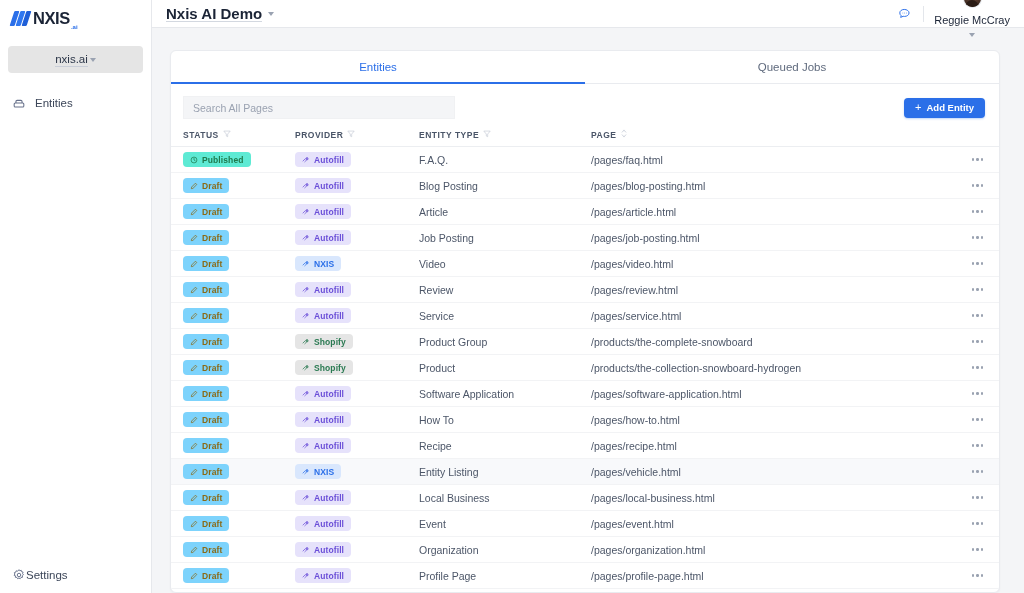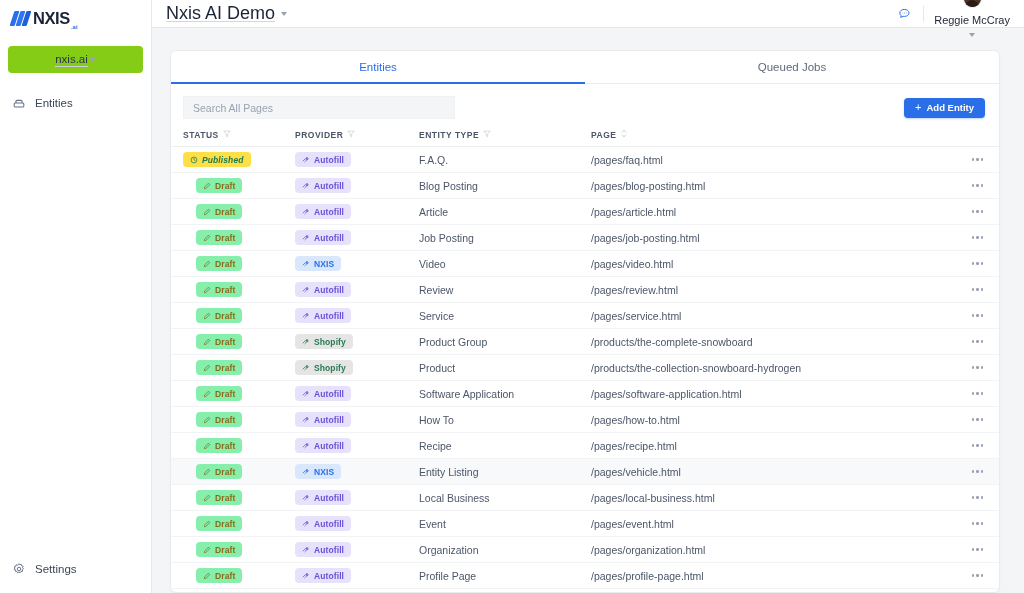--- a/index.html
+++ b/index.html
@@ -37,21 +37,21 @@
   .logo-slash.s3 { background: #1f5fd8; }
   .logo-text {
     font-size: 16.5px; font-weight: 700; letter-spacing: -0.4px;
     color: #1b2436;
   }
   .logo-sub { font-size: 6px; font-weight: 700; color: #2b6fe8; margin-left: 1px; align-self: flex-end; padding-bottom: 2px; }
 
   .workspace-pill {
     margin: 14px 8px 0 8px;
     height: 27px;
-    background: #84cc16;
+    background: #e5e5e5;
     border-radius: 4px;
     display: flex; align-items: center; justify-content: center;
     gap: 2px;
     cursor: pointer;
   }
   .workspace-name {
     font-size: 11.5px; color: #2c3648; font-weight: 400;
     border-bottom: 1px solid #c9ced8;
     line-height: 14px;
   }
@@ -64,39 +64,39 @@
     cursor: pointer;
     color: #3c4659;
     font-size: 11.5px;
     margin-bottom: 0;
   }
   .nav-item + .nav-item { margin-top: 1px; }
   .nav-icon { width: 14px; height: 14px; flex: 0 0 14px; display: flex; align-items: center; justify-content: center; color: #66708a; }
   .nav-icon svg { display: block; }
 
   .settings-item {
-    position: absolute; left: 0; bottom: 12px;
+    position: absolute; left: 0; bottom: 6px;
     width: 120px;
-    display: flex; align-items: center; gap: 9px;
+    display: flex; align-items: center; 
     height: 24px; padding-left: 12px;
     cursor: pointer; color: #3c4659; font-size: 11.5px;
   }
 
   
   .content-col { flex: 1; display: flex; flex-direction: column; min-width: 0; }
   .topbar {
     height: 28px; flex: 0 0 28px;
     background: #ffffff;
     border-bottom: 1px solid #e6e8ec;
     display: flex; align-items: center;
     padding: 0 14px 0 14px;
   }
   .project-sel { display: flex; align-items: center; gap: 6px; cursor: pointer; }
   .project-name {
-    font-size: 18px; font-weight: 400; color: #1b2436;
+    font-size: 15px; font-weight: 700; color: #1b2436;
     border-bottom: 1px solid #d3d8e0; line-height: 15px;
   }
   .topbar-spacer { flex: 1; }
   .topbar-right { display: flex; align-items: center; gap: 0; }
   .chat-icon-btn { width: 22px; height: 22px; display: flex; align-items: center; justify-content: center; cursor: pointer; color: #2b6fe8; }
   .vsep { width: 1px; height: 16px; background: #e3e6eb; margin: 0 10px 0 8px; }
   .user-chip { display: flex; align-items: center; gap: 7px; cursor: pointer; flex-direction: column; }
   .avatar {
     width: 17px; height: 17px; border-radius: 50%;
     background: radial-gradient(circle at 50% 32%, #6b4a3a 0%, #4a3227 55%, #2e1f18 100%);
@@ -197,22 +197,22 @@
   td.cell-status { padding-left: 12px; }
 
   .badge {
     display: inline-flex; align-items: center; gap: 4px;
     height: 15px; padding: 0 7px;
     border-radius: 4px;
     font-size: 8.5px; font-weight: 700; letter-spacing: 0.1px;
     white-space: nowrap;
   }
   .badge svg { display: block; flex: 0 0 auto; }
-  .badge-published { background: #fde047; color: #1f7a4d; font-style: italic; }
-  .badge-draft { background: #86efac; color: #8a6a16; margin-left: 13px; }
+  .badge-published { background: #5eead4; color: #1f7a4d; }
+  .badge-draft { background: #7dd3fc; color: #8a6a16; }
   .badge-autofill { background: #e6e2fb; color: #6b4fd8; }
   .badge-nxis { background: #d9e7fd; color: #2b6fe8; }
   .badge-shopify { background: #e5e5e5; color: #2a7a52; }
 
   .kebab {
     display: flex; align-items: center; justify-content: flex-end;
     gap: 2px; padding-right: 16px; cursor: pointer;
   }
   .kebab i { width: 2.5px; height: 2.5px; border-radius: 50%; background: #9aa2b1; display: block; }
 

